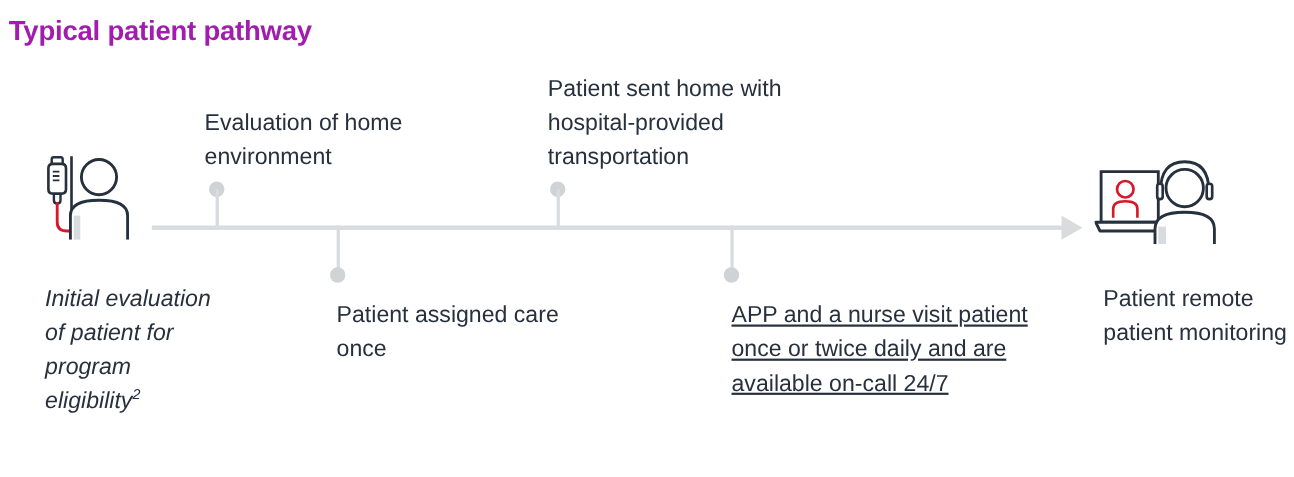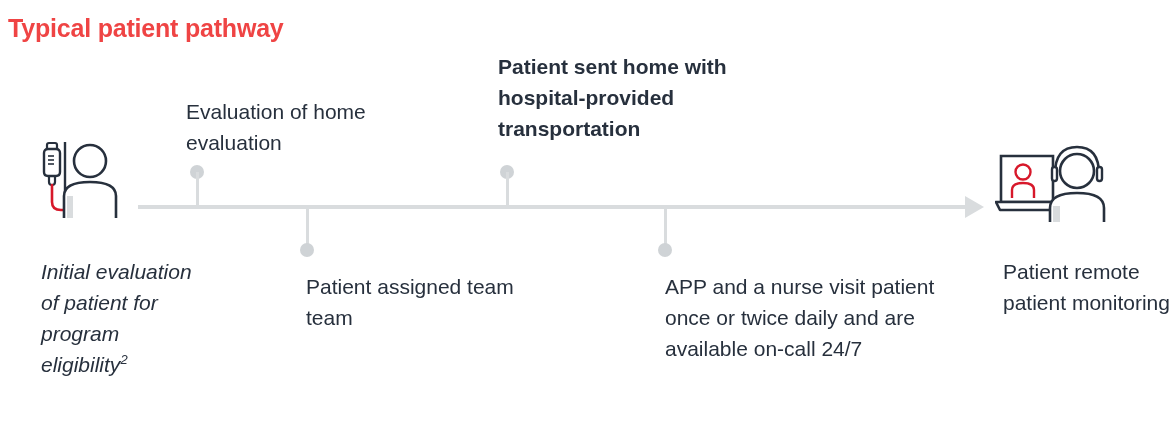--- a/index.html
+++ b/index.html
@@ -18,21 +18,21 @@
   }
 
   
   .page-title {
     position: absolute;
     left: 8px;
     top: 14px;
     font-size: 25px;
     font-weight: bold;
     letter-spacing: -0.2px;
-    color: #ef4444;
+    color: #a21caf;
     white-space: nowrap;
   }
 
   
   .timeline-axis {
     position: absolute;
     left: 138px;
     top: 205px;
     width: 838px;
     height: 4px;
@@ -83,23 +83,23 @@
   .marker-4 { left: 658px; top: 205px; height: 52px; }
 
   
   .step-label {
     position: absolute;
     font-size: 21px;
     line-height: 31px;
     color: #27303d;
   }
   .label-home-eval      { left: 186px; top: 96px;  width: 250px; }
-  .label-transport      { left: 498px; top: 51px;  width: 290px; font-weight: bold; }
+  .label-transport      { left: 498px; top: 65px;  width: 290px; }
   .label-care-team      { left: 306px; top: 271px; width: 250px; }
-  .label-app-nurse      { left: 665px; top: 271px; width: 290px; }
+  .label-app-nurse      { left: 665px; top: 271px; width: 290px; text-decoration: underline; }
   .label-initial-eval   { left: 41px;  top: 256px; width: 165px; font-style: italic; }
   .label-remote-monitor { left: 1003px;top: 256px; width: 170px; }
 
   .step-label sup {
     font-size: 13px;
     vertical-align: super;
     line-height: 0;
   }
 
   
@@ -130,25 +130,25 @@
 <div class="marker up marker-3">
   <span class="dot"></span>
   <span class="stem"></span>
 </div>
 
 <div class="marker down marker-4">
   <span class="stem"></span>
   <span class="dot"></span>
 </div>
 
-<div class="step-label label-home-eval">Evaluation of home evaluation</div>
+<div class="step-label label-home-eval">Evaluation of home environment</div>
 
 <div class="step-label label-transport">Patient sent home with hospital-provided transportation</div>
 
-<div class="step-label label-care-team">Patient assigned team team</div>
+<div class="step-label label-care-team">Patient assigned care once</div>
 
 <div class="step-label label-app-nurse">APP and a nurse visit patient once or twice daily and are available on-call 24/7</div>
 
 <div class="step-label label-initial-eval"><span>Initial evaluation of patient for program eligibility</span><sup>2</sup></div>
 
 <div class="step-label label-remote-monitor">Patient remote patient monitoring</div>
 
 <div class="icon-wrap icon-patient-iv">
   <svg width="90" height="78" viewBox="0 0 90 78" fill="none">
 

